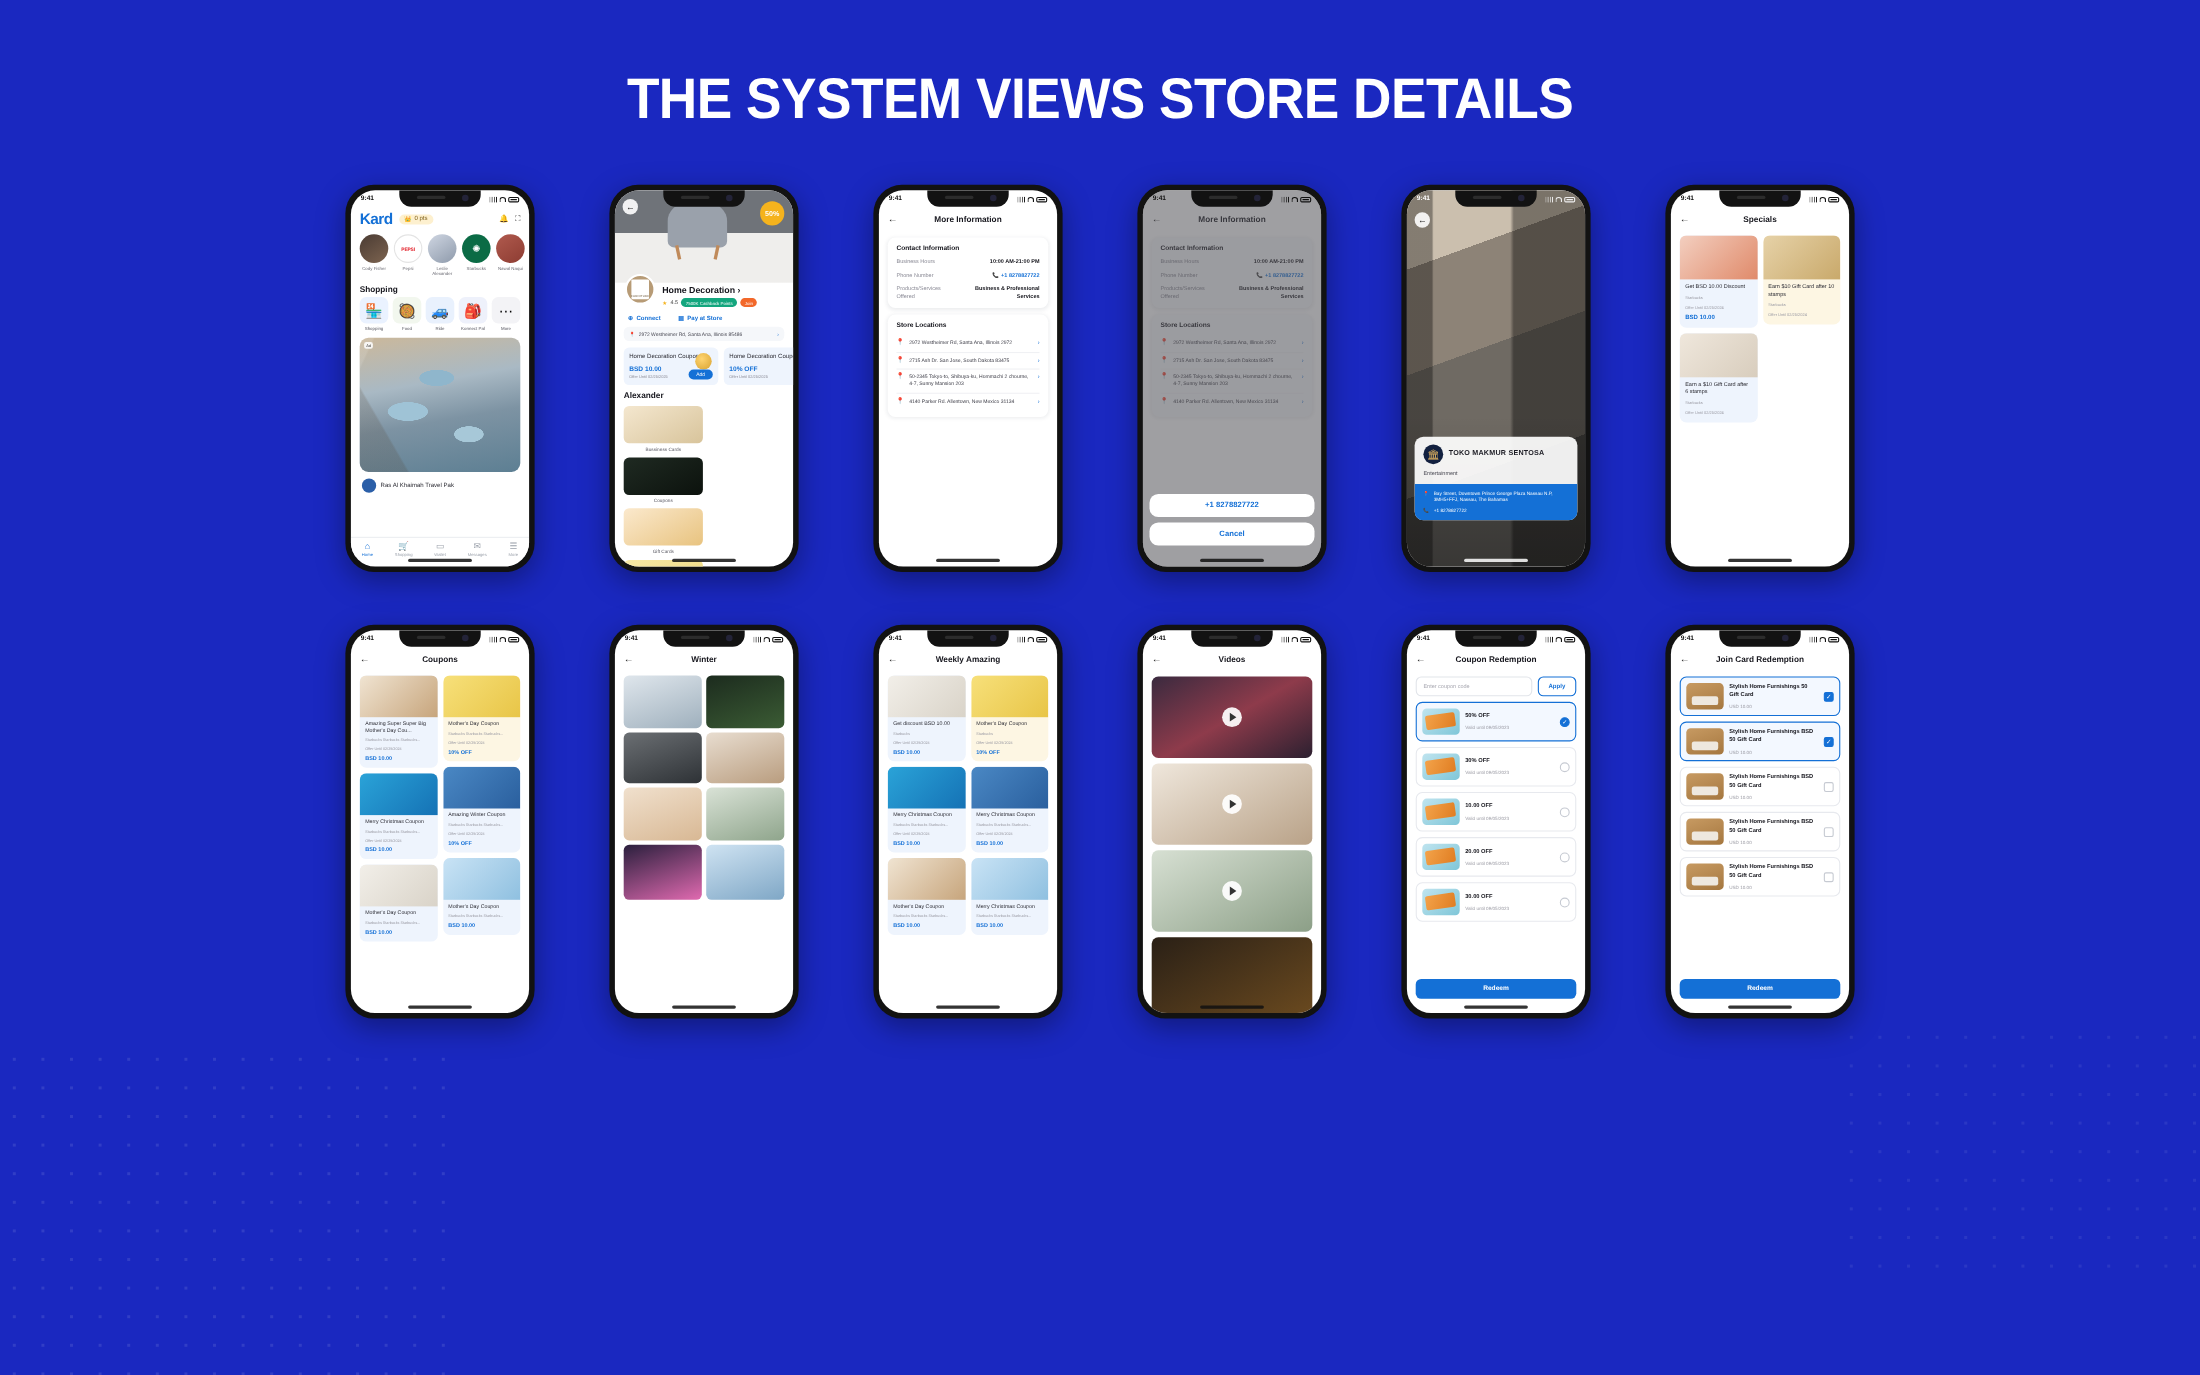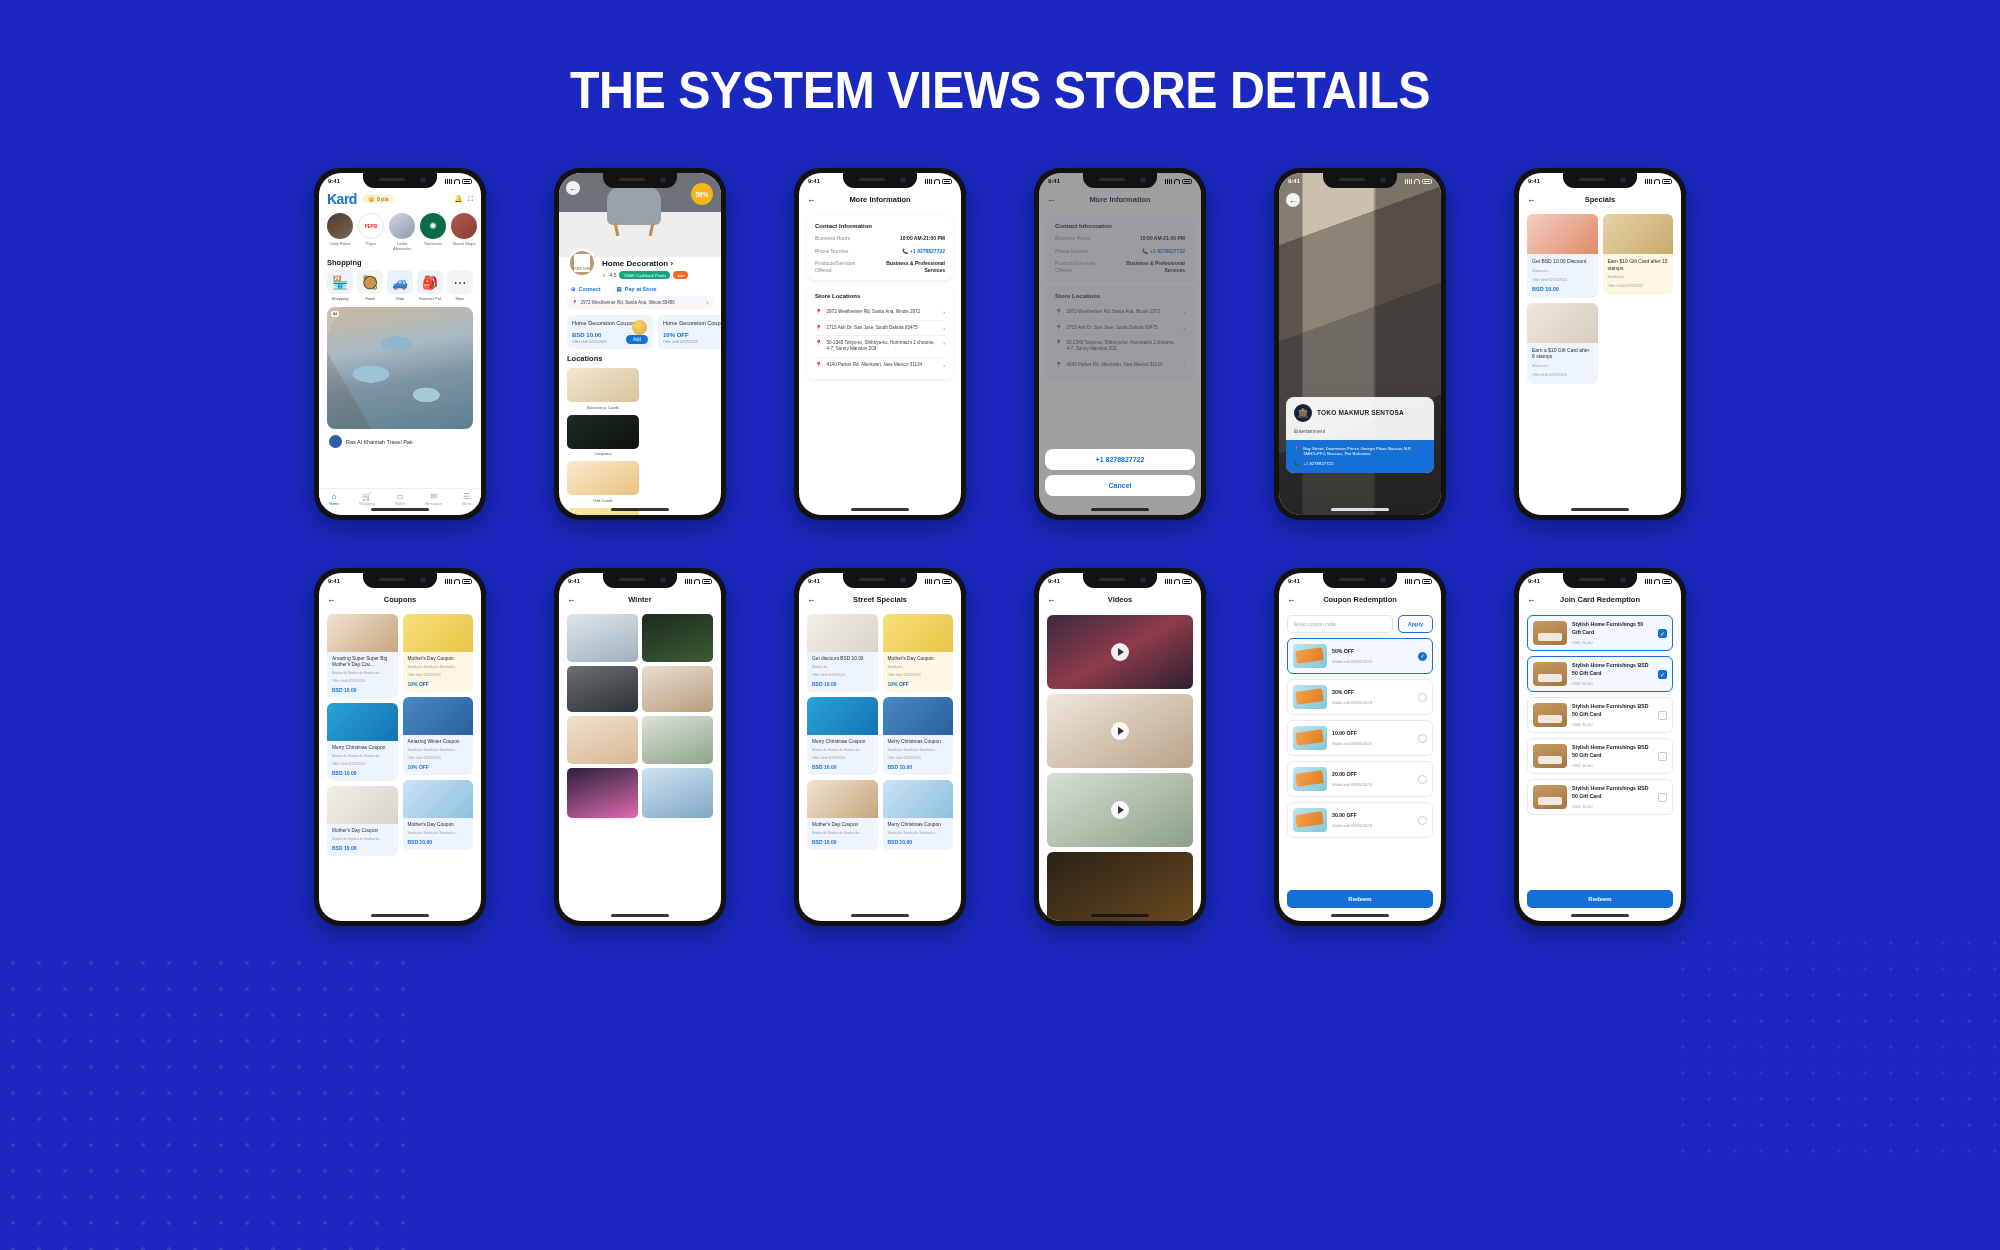--- a/index.html
+++ b/index.html
@@ -422,21 +422,21 @@
             <div class="p">BSD 10.00</div>
             <div class="u">Offer Until 02/25/2025</div>
             <div class="addb">Add</div>
           </div>
           <div class="cpn">
             <div class="t">Home Decoration Coupon</div>
             <div class="p">10% OFF</div>
             <div class="u">Offer Until 02/25/2025</div>
           </div>
         </div>
-        <div class="sec-t">Locations</div>
+        <div class="sec-t">Alexander</div>
         <div class="catgrid">
           <div class="cat">
               <div class="catimg ci1"></div>
               <div class="catname">Bussiness Cards</div>
             </div>
           <div class="cat">
               <div class="catimg ci2"></div>
               <div class="catname">Coupons</div>
             </div>
           <div class="cat">
@@ -795,21 +795,21 @@
         <div class="statusbar">
           <span>9:41</span>
           <span class="ic">
               <span class="bars"></span>
               <span class="wifi"></span>
               <span class="batt"></span>
             </span>
         </div>
         <div class="navbar">
           <span class="back">←</span>
-          <span class="ttl">Street Specials</span>
+          <span class="ttl">Weekly Amazing</span>
         </div>
         <div class="cgrid">
           <div class="ccol">
             <div class="cc">
                 <div class="ccimg g5"></div>
                 <div class="ccb">
                   <div class="cct">Get discount BSD 10.00</div>
                   <div class="ccs">Starbucks</div>
                   <div class="ccs">Offer Until 02/25/2024</div>
                   <div class="ccp">BSD 10.00</div>

